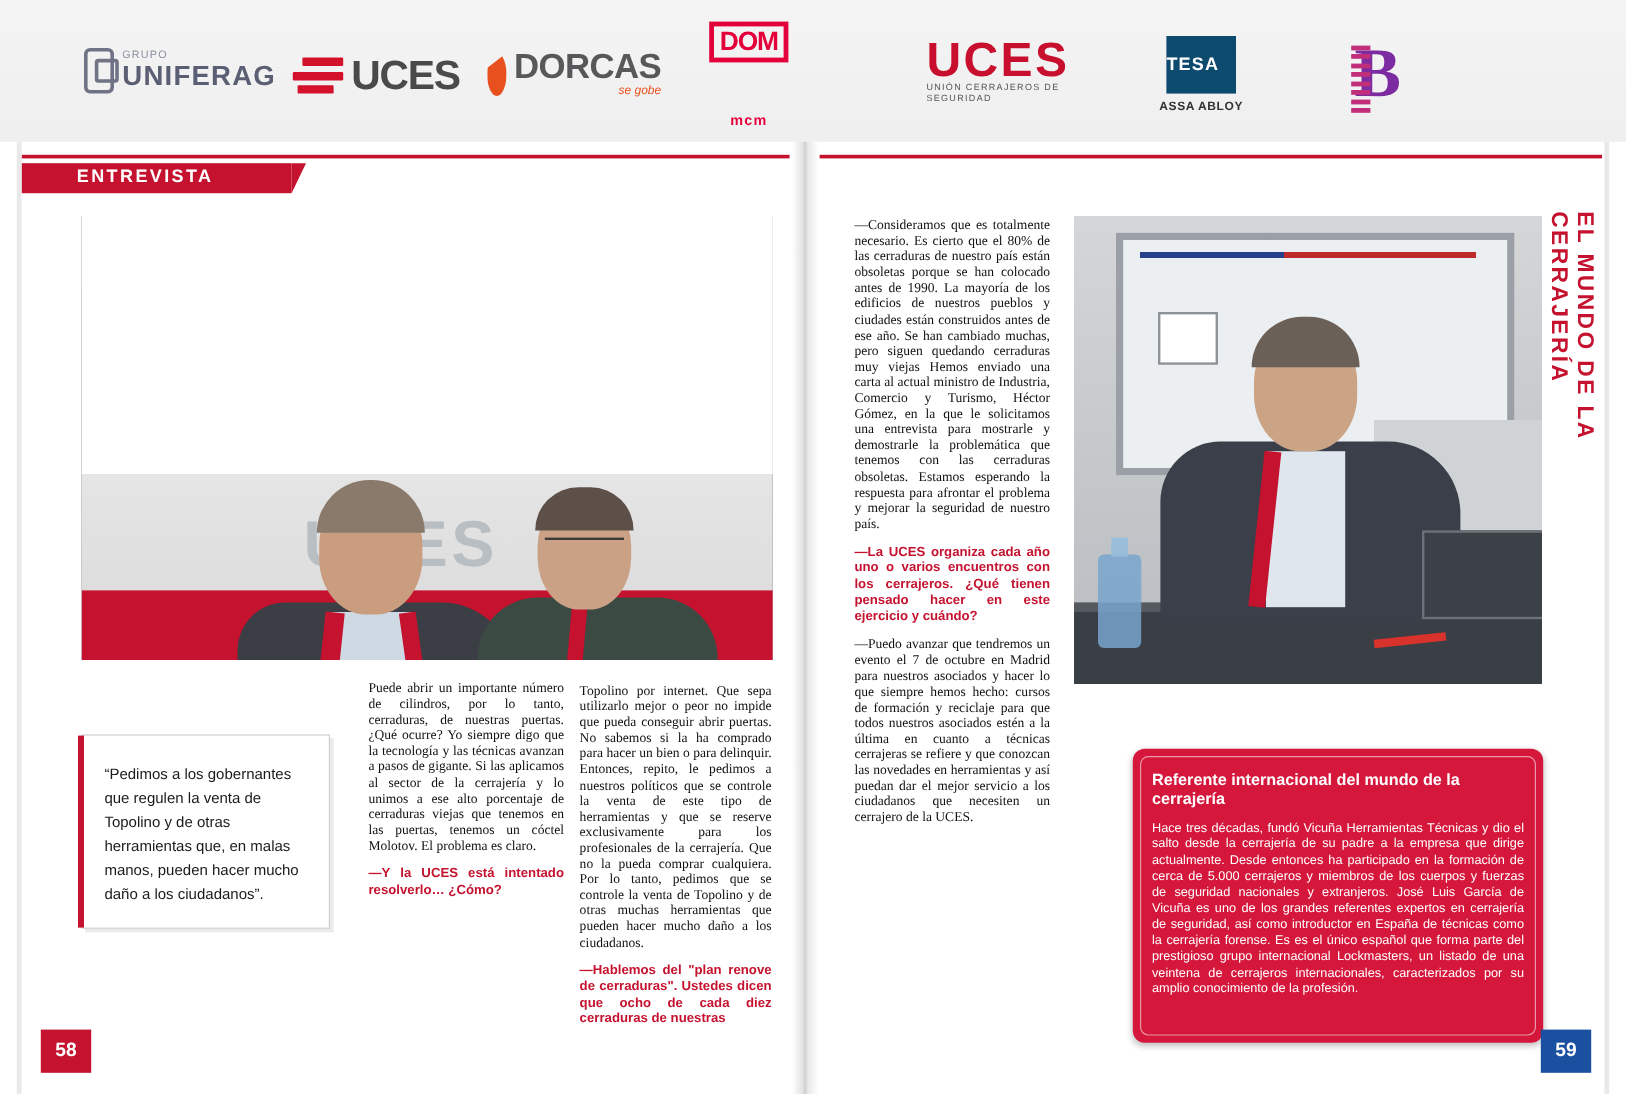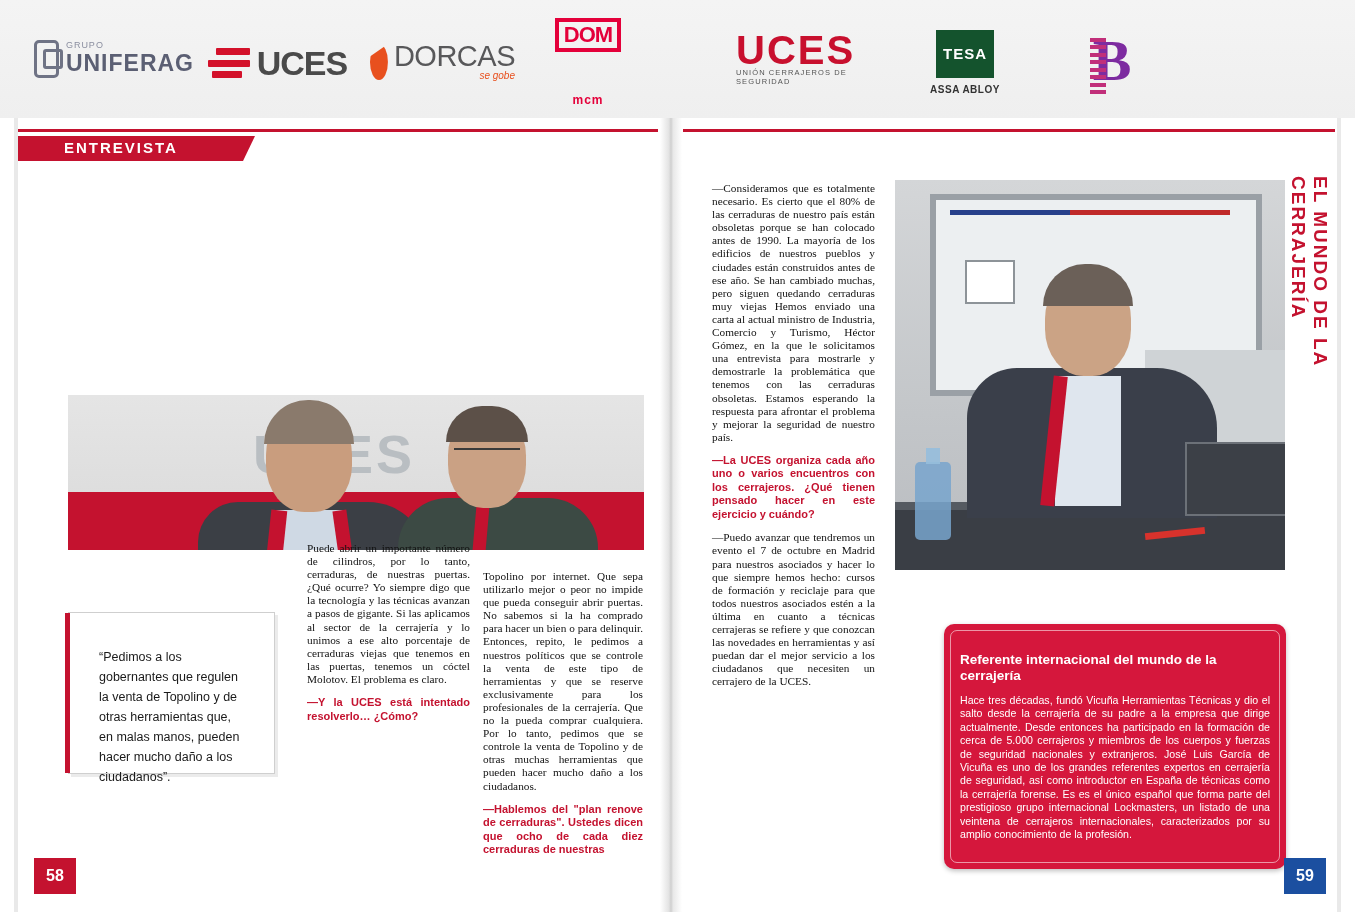--- a/index.html
+++ b/index.html
@@ -15,21 +15,21 @@
   
   .logo-band{
     position:absolute;left:0;top:0;width:1355px;height:118px;
     background:#f2f2f2;
   }
   .logo-band .strip-white{
     position:absolute;left:0;top:0;width:1355px;height:118px;
     background:linear-gradient(180deg,#f4f4f4 0%,#efefef 100%);
   }
   .logo{
-    position:absolute;display:flex;align-items:center;justify-content:center;
+    position:absolute;display:flex;align-items:center;justify-content:center;margin-left:36px;
   }
 
   
   #logo-uniferag{left:34px;top:36px;width:160px;height:46px;}
   #logo-cisa{left:205px;top:44px;width:145px;height:38px;}
   #logo-dorcas{left:370px;top:38px;width:145px;height:48px;}
   #logo-mcm{left:550px;top:22px;width:76px;height:80px;}
   #logo-uces{left:736px;top:34px;width:150px;height:50px;}
   #logo-tesa{left:925px;top:24px;width:80px;height:76px;}
   #logo-b{left:1077px;top:26px;width:70px;height:70px;}
@@ -42,31 +42,31 @@
 
   .cisa-bars{width:42px;height:30px;margin-right:7px;display:flex;flex-direction:column;justify-content:space-between;}
   .cisa-bars i{display:block;height:7px;background:#d3112a;border-radius:1px;}
   .cisa-bars i:nth-child(1){width:34px;margin-left:8px;}
   .cisa-bars i:nth-child(2){width:42px;}
   .cisa-bars i:nth-child(3){width:30px;margin-left:4px;}
   .cisa-txt{font-family:"Liberation Sans",sans-serif;font-weight:bold;font-size:34px;color:#4a4a4a;letter-spacing:-1px;}
 
   .dorcas-swoosh{width:40px;height:36px;border-radius:50%;background:#e8501e;margin-right:6px;
       clip-path:polygon(0 35%,100% 0,100% 100%,0 100%);}
-  .dorcas-txt{font-family:"Liberation Sans",sans-serif;font-weight:normal;font-size:29px;color:#58585a;letter-spacing:-0.5px;line-height:26px;}
+  .dorcas-txt{font-family:"Liberation Sans",sans-serif;font-weight:bold;font-size:29px;color:#58585a;letter-spacing:-0.5px;line-height:26px;}
   .dorcas-sub{font-family:"Liberation Sans",sans-serif;font-style:italic;font-size:10px;color:#e8501e;display:block;text-align:right;line-height:11px;}
 
   .mcm-box{width:58px;height:50px;border:4px solid #e4003a;display:flex;align-items:center;justify-content:center;}
   .mcm-box span{font-family:"Liberation Sans",sans-serif;font-weight:bold;font-size:22px;color:#e4003a;letter-spacing:-1px;}
   .mcm-sub{font-family:"Liberation Sans",sans-serif;font-weight:bold;font-size:12px;color:#e4003a;letter-spacing:1px;margin-top:5px;}
 
   .uces-txt{font-family:"Liberation Sans",sans-serif;font-weight:bold;font-size:40px;color:#c8102e;letter-spacing:2px;line-height:36px;}
   .uces-sub{font-family:"Liberation Sans",sans-serif;font-size:7.5px;color:#555;letter-spacing:1.1px;display:block;}
 
-  .tesa-box{width:58px;height:48px;background:#14532d;display:flex;align-items:center;justify-content:center;}
+  .tesa-box{width:58px;height:48px;background:#0c4a6e;display:flex;align-items:center;justify-content:flex-start;}
   .tesa-box span{font-family:"Liberation Sans",sans-serif;font-weight:bold;font-size:15px;color:#fff;letter-spacing:1px;}
   .tesa-sub{font-family:"Liberation Sans",sans-serif;font-weight:bold;font-size:10px;color:#333;letter-spacing:0.5px;margin-top:6px;}
 
   .b-logo{font-family:"Liberation Serif",serif;font-weight:bold;font-size:58px;color:#7d2ba0;line-height:58px;}
   .b-bars{position:absolute;left:-3px;top:6px;width:16px;height:56px;display:flex;flex-direction:column;justify-content:space-between;}
   .b-bars i{display:block;height:4px;width:16px;background:#c12f7a;}
 
   .irisarri-circle{width:72px;height:72px;border-radius:50%;background:#e2231a;display:flex;flex-direction:column;align-items:center;justify-content:center;position:relative;}
   .irisarri-circle:before{content:"";position:absolute;inset:4px;border:2px dashed #fff;border-radius:50%;opacity:.7;}
   .irisarri-t1{font-family:"Liberation Sans",sans-serif;font-size:7px;color:#fff;letter-spacing:0.5px;}
@@ -149,42 +149,42 @@
   }
 
   
   .pullquote{
     position:absolute;left:68px;top:612px;width:205px;height:160px;
     background:#ffffff;border:1px solid #cfcfcf;
     box-shadow:3px 3px 0 rgba(0,0,0,.08);
   }
   .pullquote .bar{position:absolute;left:-4px;top:0;width:5px;height:160px;background:#c4122f;}
   .pullquote p{
-    margin:12px;padding:22px 14px 0 18px;
+    margin:0;padding:22px 14px 0 18px;
     font-family:"Liberation Sans",sans-serif;font-size:12.5px;line-height:20px;color:#1a1a1a;
   }
 
   
   .col{position:absolute;font-size:11.3px;line-height:13.1px;text-align:justify;color:#111;}
   .col p{margin:0 0 10px 0;}
   .q{color:#c4122f;font-weight:bold;font-family:"Liberation Sans",sans-serif;font-size:11px;line-height:13.5px;}
 
-  #col1{left:307px;top:542px;width:163px;height:305px;}
+  #col1{left:307px;top:568px;width:163px;height:305px;}
   #col2{left:483px;top:570px;width:160px;height:305px;}
   #col3{left:712px;top:182px;width:163px;height:690px;}
 
   
   .redbox{
     position:absolute;left:944px;top:624px;width:342px;height:245px;
     background:#d5173c;border-radius:10px;
     box-shadow:0 2px 5px rgba(0,0,0,.25);
   }
   .redbox-inner{position:absolute;inset:6px;border:1px solid rgba(255,255,255,.55);border-radius:7px;}
   .redbox h3{
-    margin:0;padding:28px 16px 0 16px;color:#fff;
+    margin:0;padding:18px 16px 0 16px;color:#fff;
     font-family:"Liberation Sans",sans-serif;font-weight:bold;font-size:13.5px;line-height:16px;
     position:relative;z-index:2;
   }
   .redbox p{
     margin:0;padding:10px 16px 0 16px;color:#fff;
     font-family:"Liberation Sans",sans-serif;font-size:10.6px;line-height:13.4px;text-align:justify;
     position:relative;z-index:2;
   }
 
   

